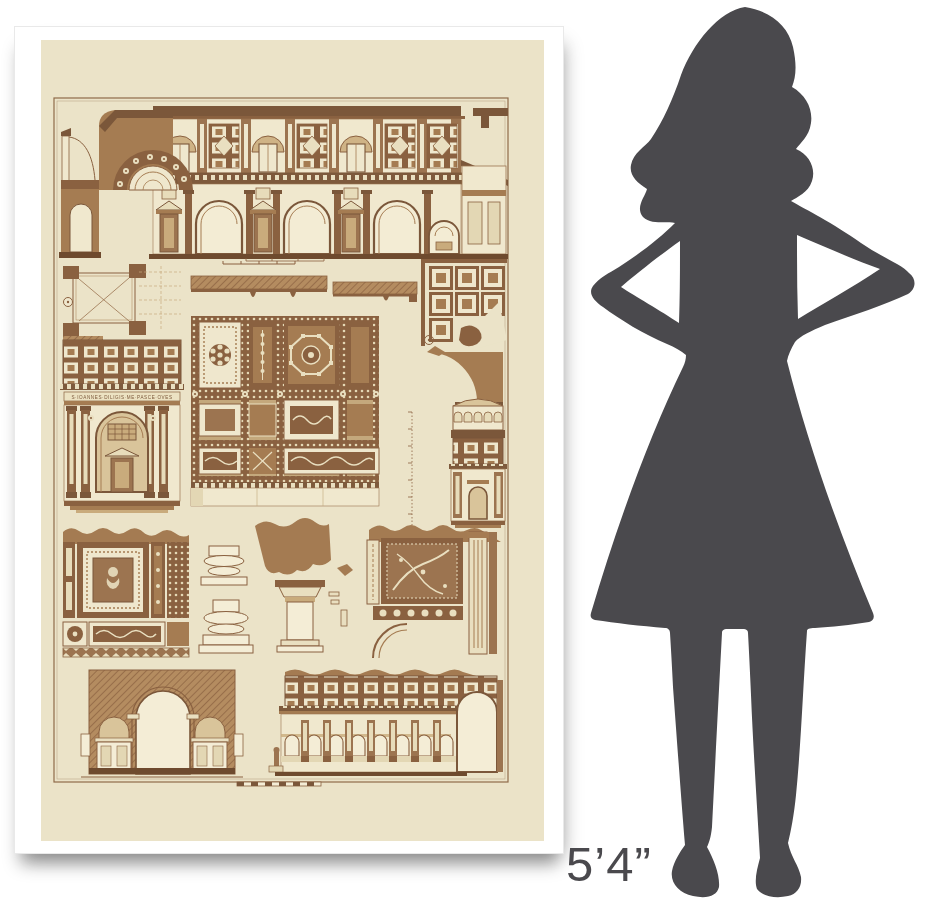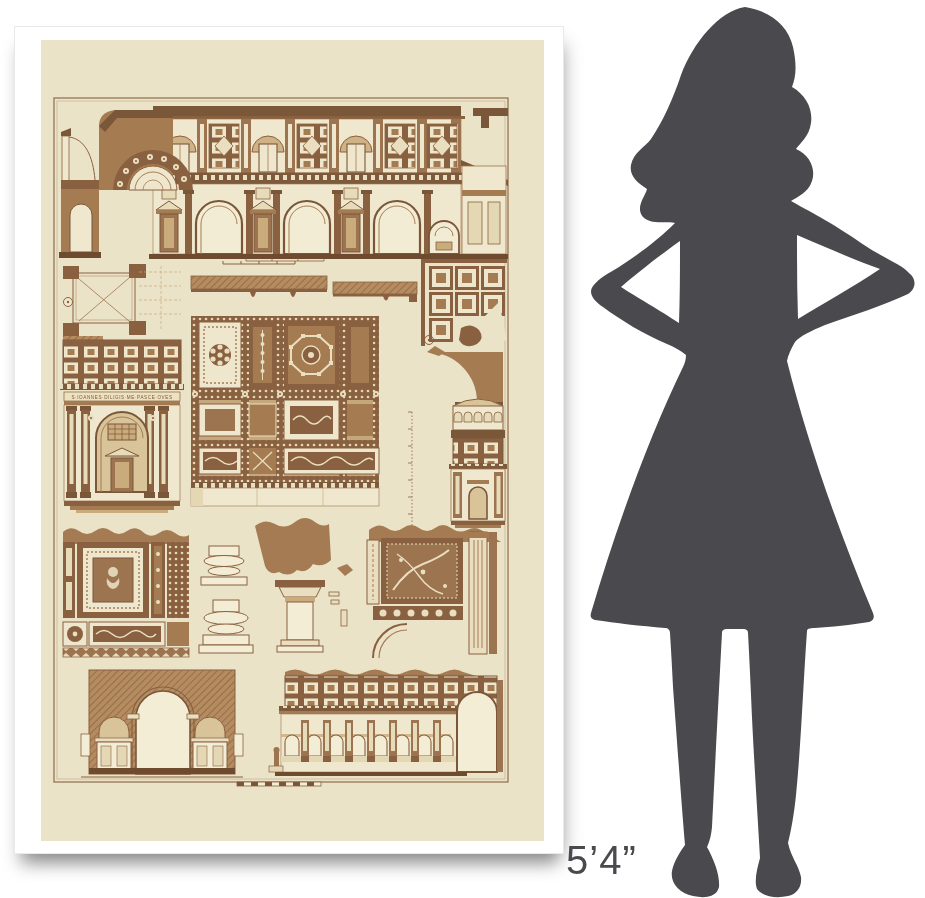--- a/index.html
+++ b/index.html
@@ -4,21 +4,21 @@
 <style>
   html,body{margin:0;padding:0;background:#ffffff;}
   body{width:925px;height:898px;overflow:hidden;font-family:"Liberation Sans",sans-serif;}
   .stage{position:relative;width:925px;height:898px;background:#ffffff;}
   .poster{position:absolute;left:14px;top:26px;width:548px;height:826px;background:#ffffff;
           border:1px solid #e9e9e9;
           box-shadow:0 16px 16px -6px rgba(0,0,0,.38), 10px 8px 18px -8px rgba(0,0,0,.18);}
   .paper{position:absolute;left:26px;top:13px;width:503px;height:801px;background:#ebe3c8;}
   svg.plate{display:block;width:503px;height:801px;}
   .figure{position:absolute;left:585px;top:5px;width:335px;height:893px;}
-  .height-label{position:absolute;left:566px;top:838px;font-size:40px;line-height:1.1;
+  .height-label{position:absolute;left:566px;top:838px;font-size:49px;line-height:1.1;
                 color:#4a494d;letter-spacing:1px;}
 </style>
 </head>
 <body>
 
 <div class="stage">
 
   <div class="poster">
     <div class="paper">
       <svg class="plate" viewBox="0 0 503 801">

